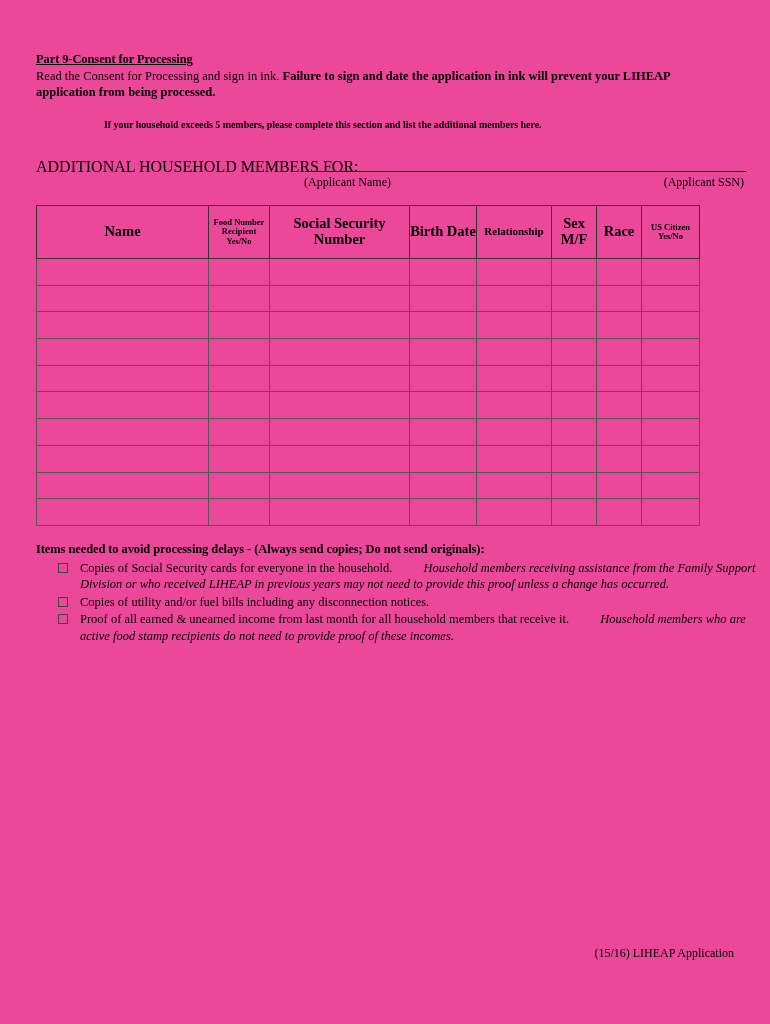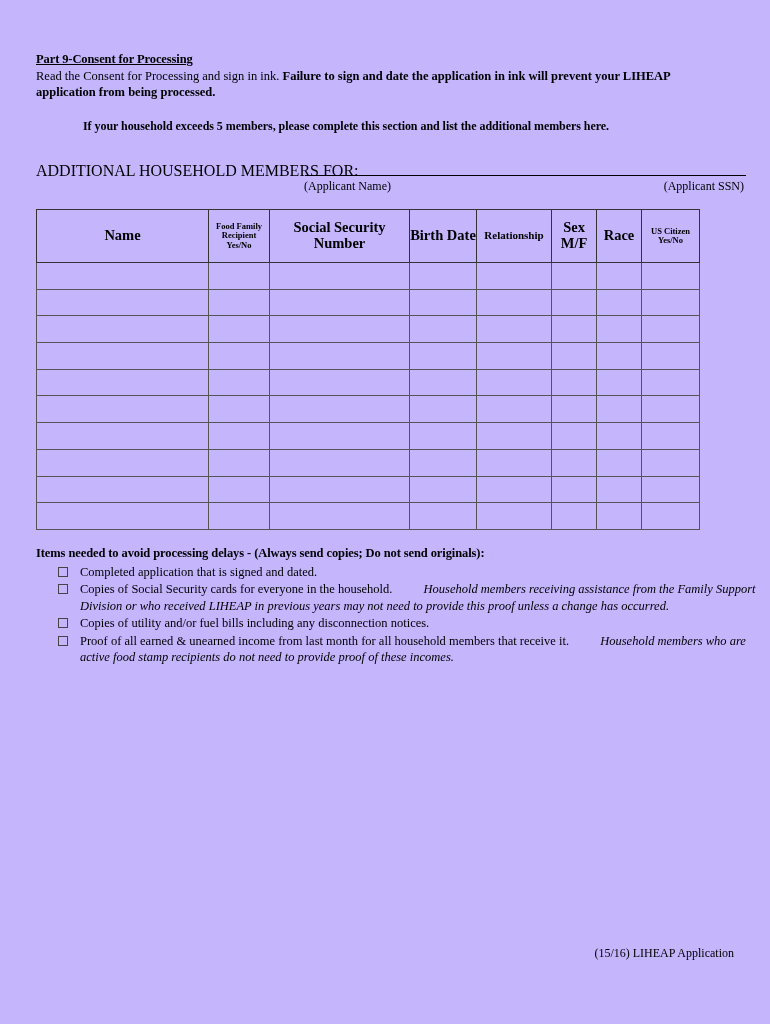--- a/index.html
+++ b/index.html
@@ -14,21 +14,21 @@
     font-family: "Liberation Serif", "DejaVu Serif", serif;
     color: #000000;
     overflow: hidden;
   }
 
   .page {
     position: absolute;
     left: 0; top: 0;
     width: 770px;
     height: 1024px;
-    background: #c4b5fd;
+    background: #ec4899;
   }
 
   .content {
     position: absolute;
     left: 36px;
     top: 52px;
     width: 710px;
   }
 
   
@@ -50,24 +50,24 @@
 
   
   .part2-heading {
     font-size: 13.5px;
     font-weight: bold;
     margin-top: 20px;
     letter-spacing: -0.1px;
   }
 
   .part2-sub {
-    font-size: 12px;
+    font-size: 10px;
     font-weight: bold;
     margin-top: 19px;
-    margin-left: 47px;
+    margin-left: 68px;
     letter-spacing: -0.05px;
   }
 
   
   .applicant-block {
     margin-top: 28px;
     position: relative;
     height: 38px;
   }
   .applicant-label {
@@ -208,21 +208,21 @@
           <col class="c-ssn">
           <col class="c-birth">
         <col class="c-rel">
           <col class="c-sex">
           <col class="c-race">
           <col class="c-citizen">
       </colgroup>
       <thead>
         <tr>
             <th class="th-lg">Name</th>
-            <th class="th-sm">Food Family Recipient Yes/No</th>
+            <th class="th-sm">Food Number Recipient Yes/No</th>
             <th class="th-lg">Social Security Number</th>
             <th class="th-lg">Birth Date</th>
             <th class="th-md">Relationship</th>
             <th class="th-lg">Sex M/F</th>
             <th class="th-lg">Race</th>
             <th class="th-sm">US Citizen Yes/No</th>
           </tr>
       </thead>
       <tbody>
           <tr>
@@ -324,21 +324,21 @@
             <td></td>
             <td></td>
             <td></td>
           </tr>
         </tbody>
     </table>
 
     <div>
       <div class="items-heading">Items needed to avoid processing delays - (Always send copies; Do not send originals):</div>
       <ul class="items-list">
-          <li><span class="checkbox"></span><span>Completed application that is signed and dated.</span></li>
+          <li><span class="checkbox"></span></li>
           <li><span class="checkbox"></span><span>Copies of Social Security cards for everyone in the household. </span><span class="ital">Household members receiving assistance from the Family Support Division or who received LIHEAP in previous years may not need to provide this proof unless a change has occurred.</span></li>
           <li><span class="checkbox"></span><span>Copies of utility and/or fuel bills including any disconnection notices.</span></li>
           <li><span class="checkbox"></span><span>Proof of all earned &amp; unearned income from last month for all household members that receive it. </span><span class="ital">Household members who are active food stamp recipients do not need to provide proof of these incomes.</span></li>
         </ul>
     </div>
 
   </div>
 
   <div class="footer">(15/16) LIHEAP Application</div>
 </div>

